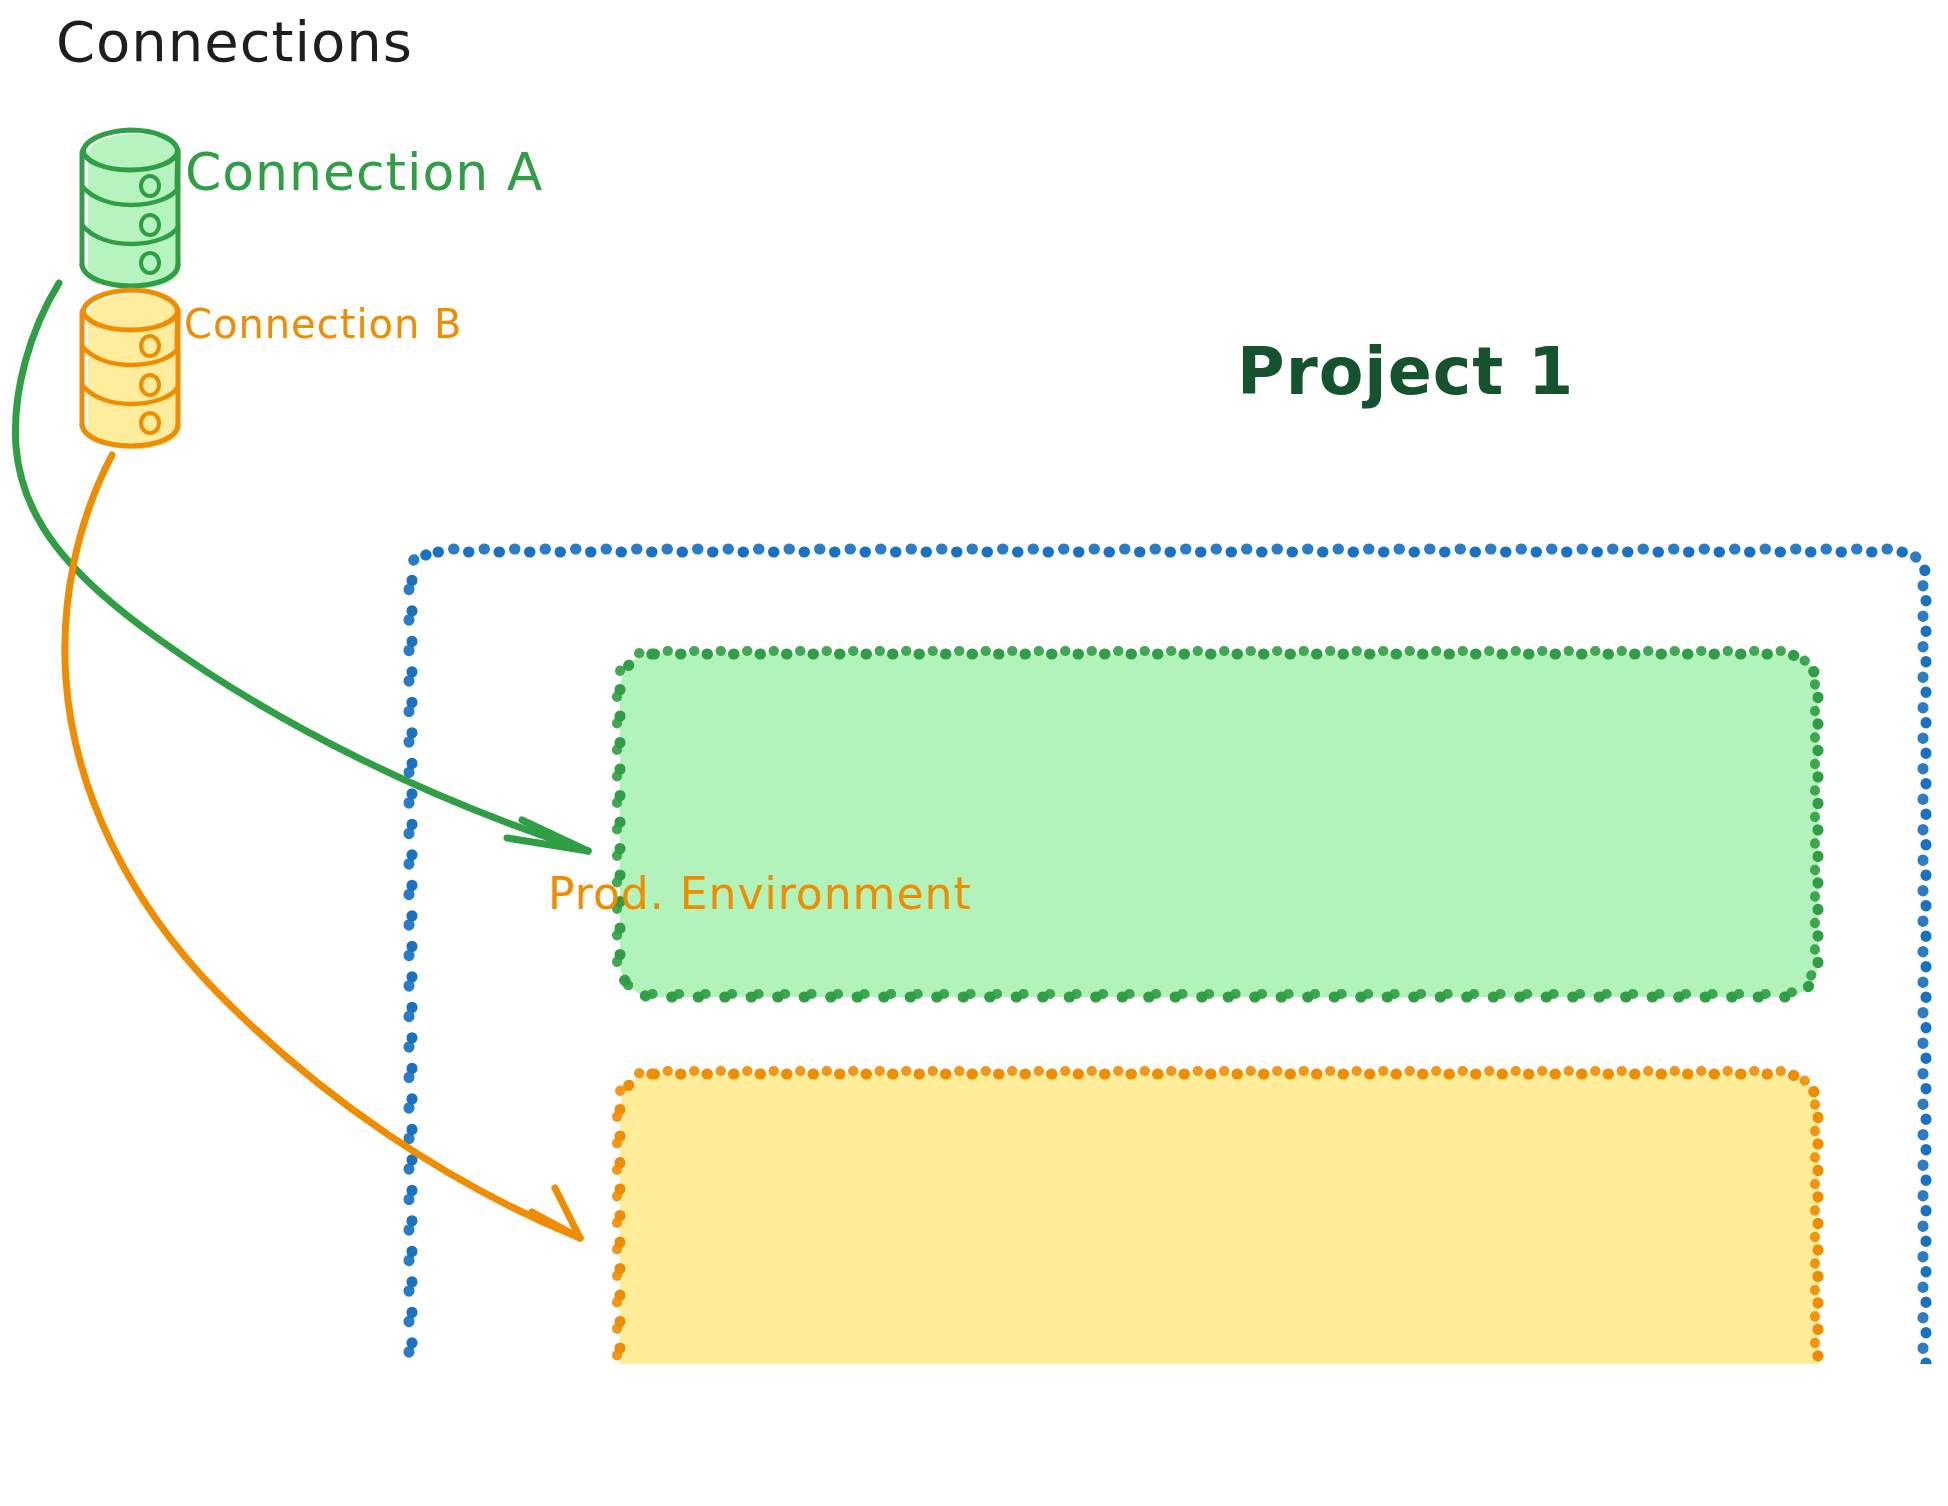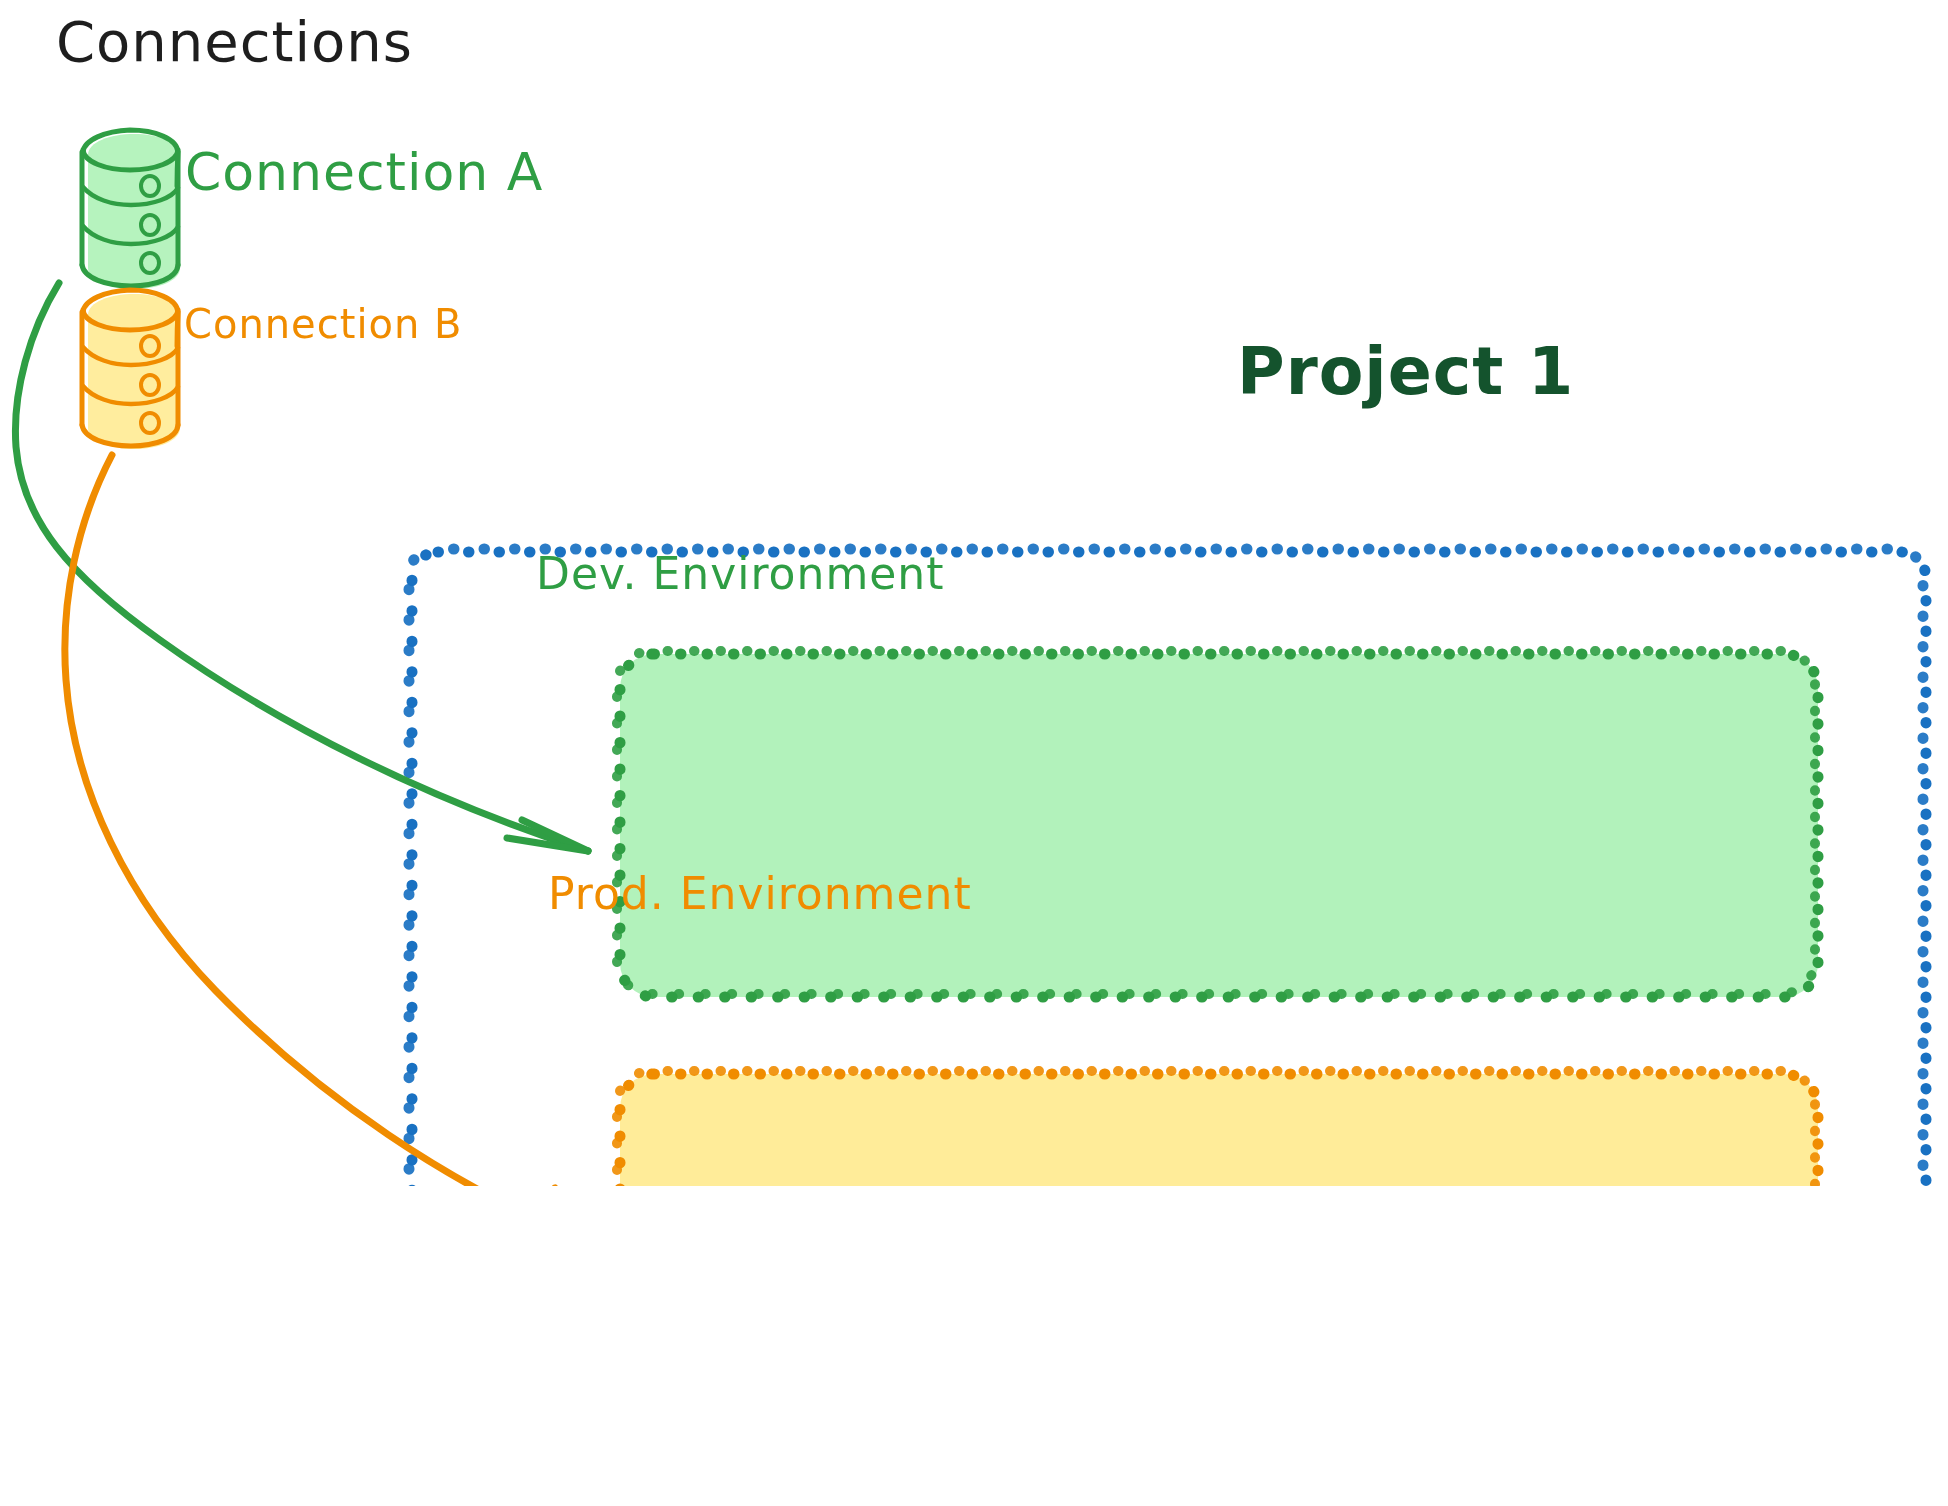--- a/index.html
+++ b/index.html
@@ -7,21 +7,21 @@
     margin: 0;
     padding: 0;
     background: #ffffff;
   }
   body {
     font-family: "DejaVu Sans", sans-serif;
   }
   #canvas {
     position: relative;
     width: 1948px;
-    height: 1186px;
+    height: 1364px;
     background: #ffffff;
     overflow: hidden;
   }
   #sketch {
     position: absolute;
     top: 0;
     left: 0;
     width: 1948px;
     height: 1506px;
   }
@@ -218,21 +218,20 @@
   </svg>
 
   <div class="txt hand" id="title-connections">Connections</div>
 
   <div class="txt hand" id="label-connection-a">Connection A</div>
 
   <div class="txt hand" id="label-connection-b">Connection B</div>
 
   <div class="txt hand" id="label-project-1">Project 1</div>
 
-  <div class="txt hand" id="label-dev-env">Dev. Environment</div>
 
 
   <div class="txt hand" id="label-prod-env">Prod. Environment</div>
 
 
   <div class="region" id="region-project-1"></div>
   <div class="region" id="region-dev-env"></div>
   <div class="region" id="region-prod-env"></div>
   <div class="region" id="region-db-a"></div>
   <div class="region" id="region-db-b"></div>

